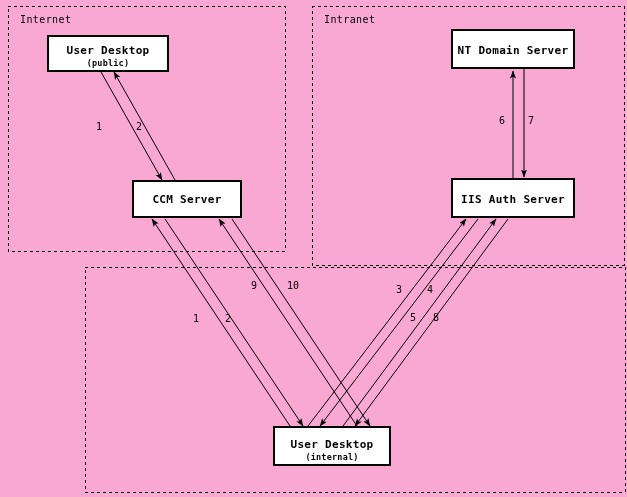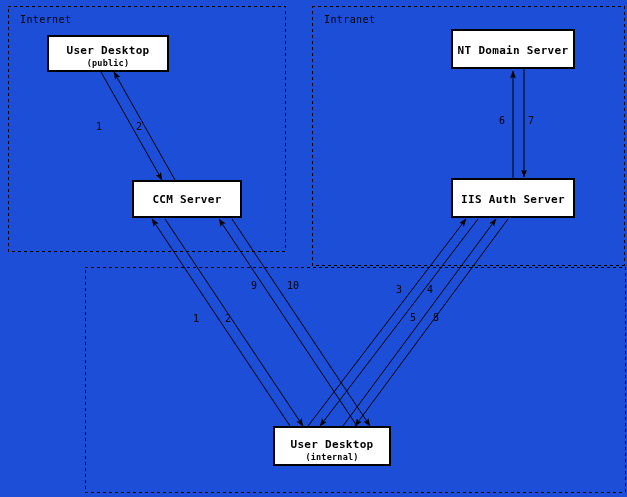--- a/index.html
+++ b/index.html
@@ -4,21 +4,21 @@
 <style>
   html, body {
     margin: 0;
     padding: 0;
     background: #ffffff;
   }
   #diagram-root {
     position: relative;
     width: 627px;
     height: 497px;
-    background: #1d4ed8;
+    background: #f9a8d4;
     font-family: "DejaVu Sans Mono", monospace;
     overflow: hidden;
   }
   svg#diagram-canvas {
     position: absolute;
     left: 0;
     top: 0;
     width: 627px;
     height: 497px;
     display: block;

